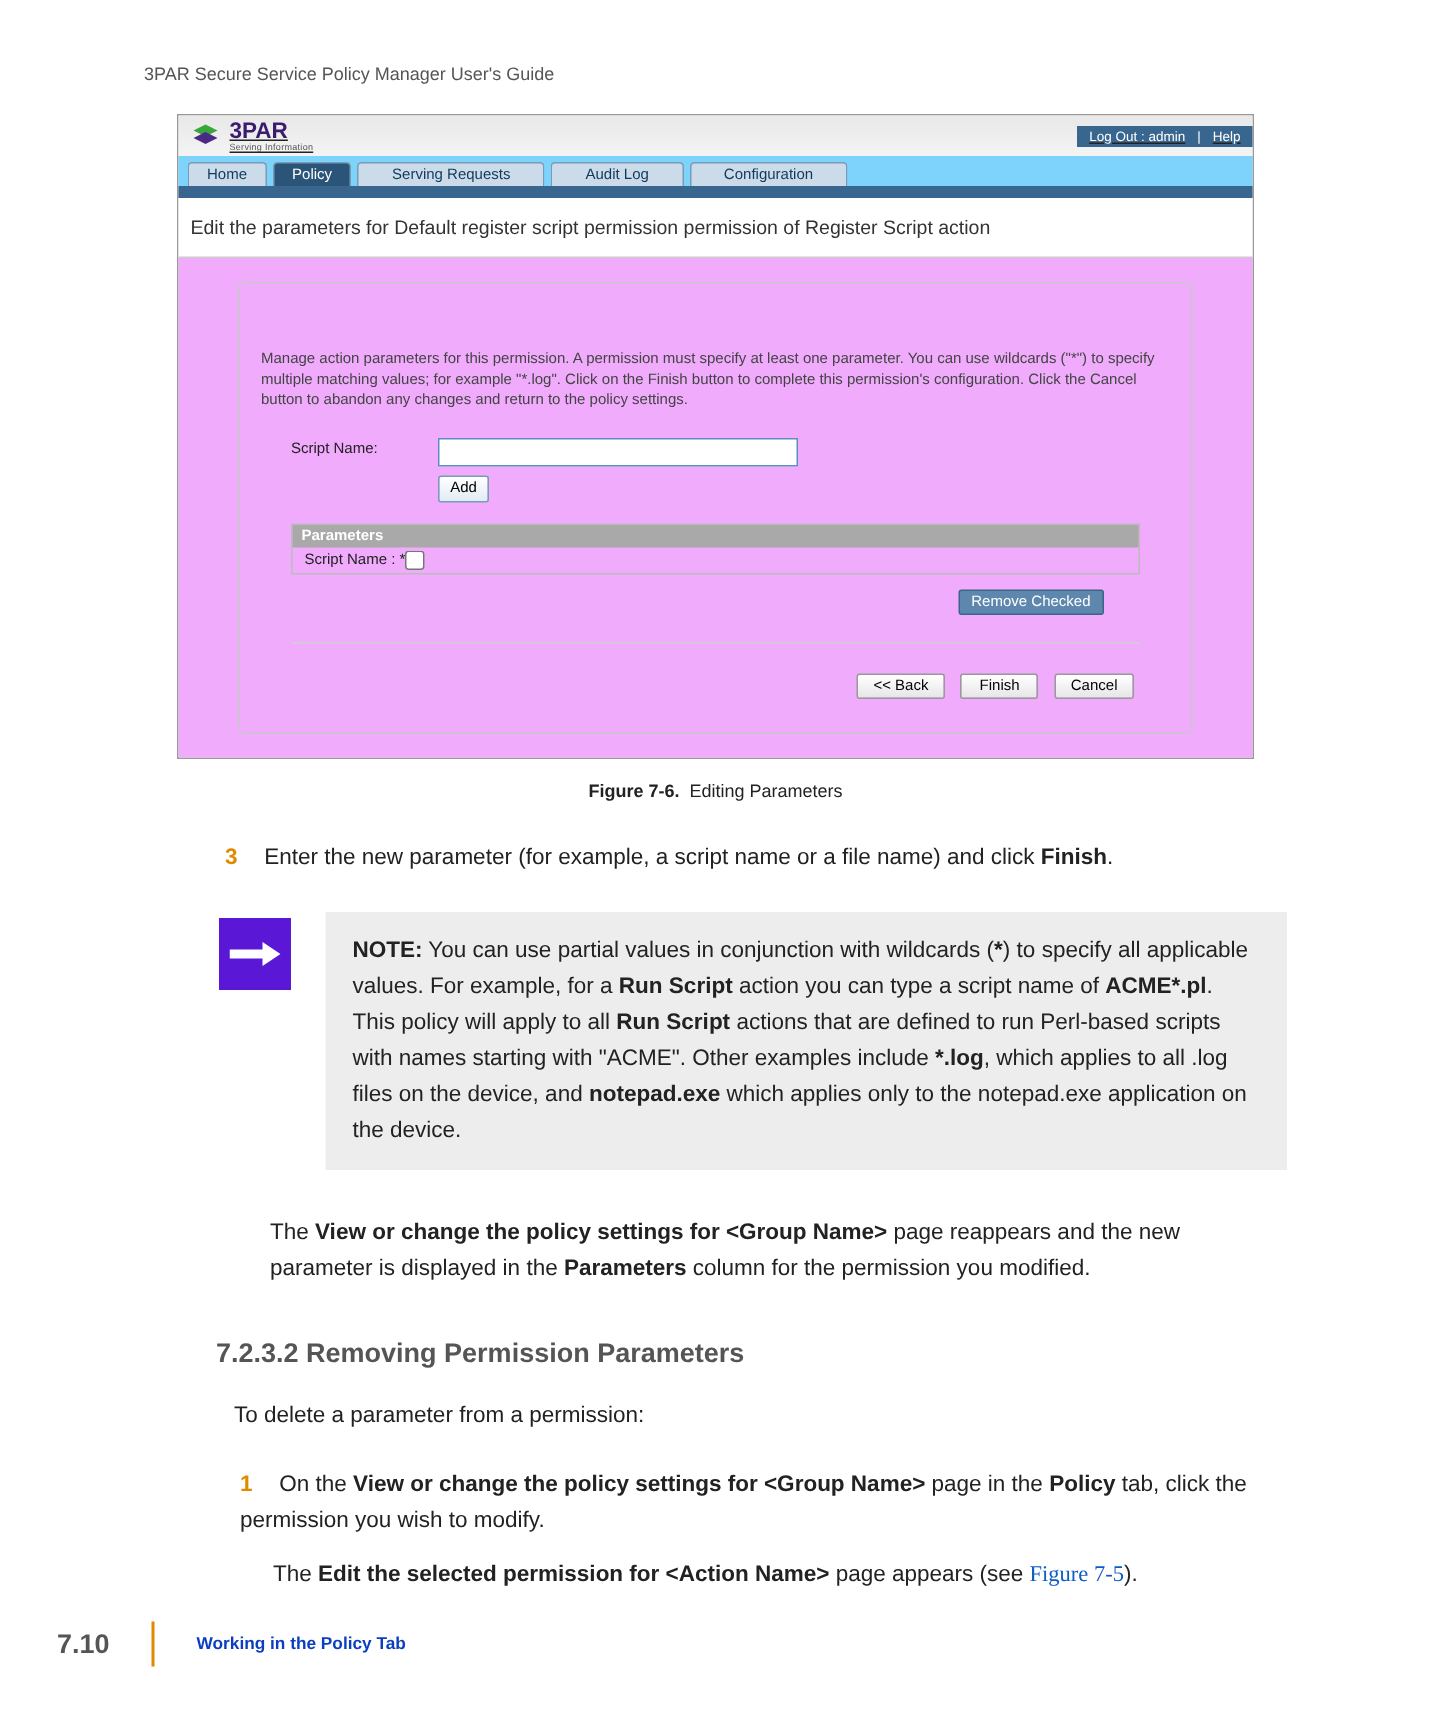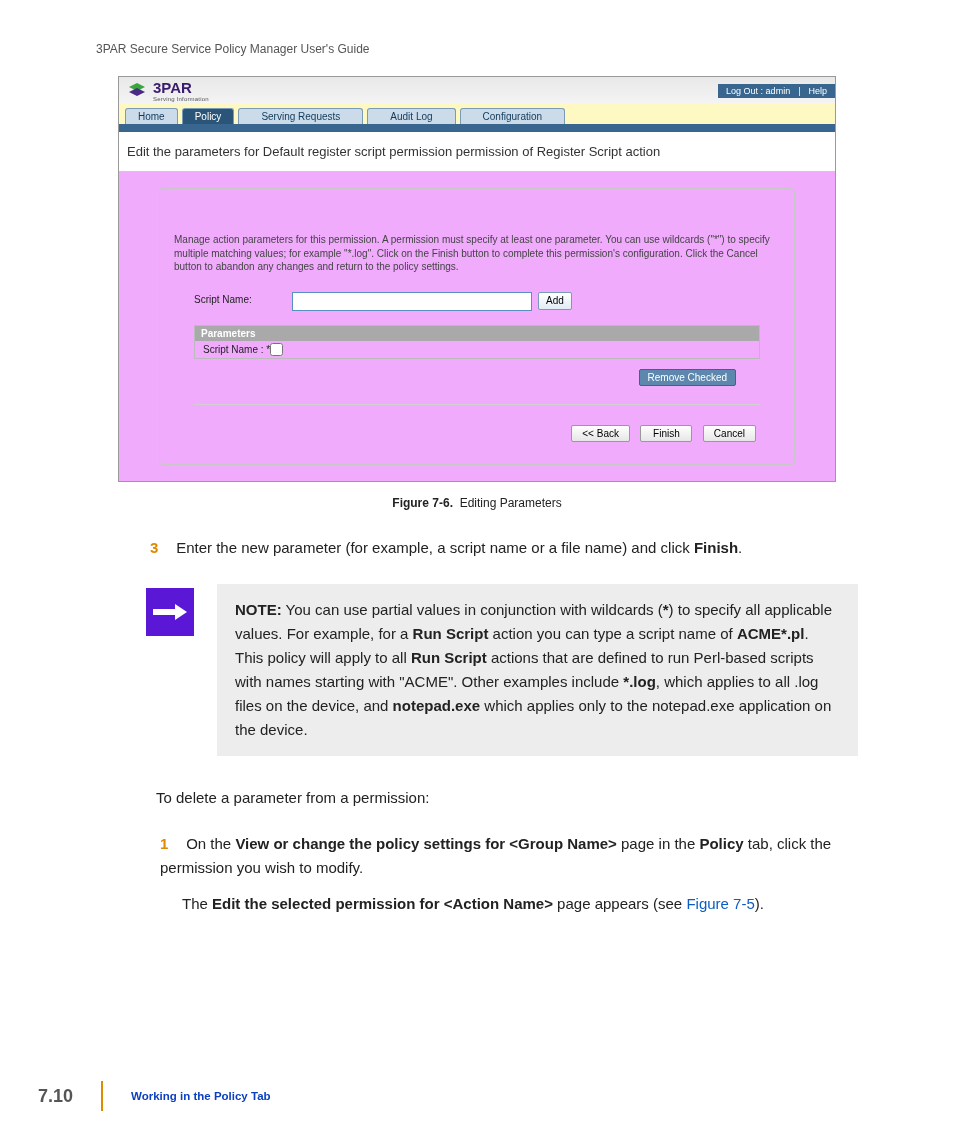--- a/index.html
+++ b/index.html
@@ -25,39 +25,40 @@
     margin: 0 auto;
     width: 718px;
     border: 1px solid #999;
   }
   .app-titlebar {
     height: 27px;
     background: linear-gradient(#e8e8e8, #f4f4f4);
     display:flex;
     align-items:center;
     justify-content:space-between;
+    text-decoration:underline;
   }
   .logo { display:flex; align-items:center; padding-left:6px; gap:4px;}
   .logo-mark {
     width:24px; height:24px; position:relative;
   }
   .logo-mark svg { width:24px; height:24px; }
   .logo-text { font-weight:700; font-size:15px; color:#3a1c6e;}
   .logo-tag {font-size:6px; color:#555; letter-spacing:0.2px;}
   .app-userbar {
     background:#38668e;
     color:#fff;
     font-size:9px;
     padding:2px 8px;
     display:flex;
     gap:8px;
   }
   .app-userbar span { white-space:nowrap; }
   .app-tabbar {
-    background:#fef9c3;
+    background:#7dd3fc;
     display:flex;
     align-items:flex-end;
     padding: 0 0 0 6px;
     height:20px;
   }
   .app-tab {
     background:#cbdbe9;
     font-size:10px;
     color:#103a5c;
     padding:2px 12px;
@@ -95,21 +96,21 @@
     margin-bottom:18px;
   }
   .form-row {
     display:flex;
     align-items:flex-start;
     gap:28px;
     padding-left:20px;
     margin-bottom:14px;
   }
   .form-label { font-size:10px; color:#222; padding-top:2px; width:70px;}
-  .form-controls { display:flex; flex-direction:row; gap:6px;justify-content:center; }
+  .form-controls { display:flex; flex-direction:column; gap:6px;justify-content:center; }
   .text-input {
     width:240px; height:19px;
     border:1px solid #5b8fbf;
     background:#fff;
   }
   .add-btn {
     width:34px; height:18px;
     font-size:10px;
     border:1px solid #7a9bb5;
     background:linear-gradient(#fff,#e1ecf5);
@@ -185,21 +186,21 @@
     font-size:18px;
     color:#555;
     font-weight:700;
     margin:6px 0 16px 48px;
   }
   .intro { margin:0 0 22px 60px; font-size:15px;}
   .ol2 { list-style:none; margin-left:64px; font-size:15px; line-height:1.6;}
   .ol2 .num { color:#e08a00; font-weight:700; display:inline-block; width:22px;}
   .ol2 li { margin-bottom:14px;}
   .ol2 .cont { margin-left:22px; margin-top:12px;}
-  a.figlink { color:#0b5cc4; text-decoration:none;}
+  a.figlink { color:#0b5cc4; text-decoration:none;font-family:Liberation Serif, serif;}
 
   .footer {
     position:absolute;
     bottom:34px;
     left:38px;
     display:flex;
     align-items:center;
     gap:28px;
   }
   .pagenum { font-size:18px; font-weight:700; color:#555;}
@@ -287,21 +288,25 @@
         <svg viewBox="0 0 34 20">
             <rect x="0" y="7" width="24" height="6" fill="#fff"></rect>
             <path d="M22 2 L34 10 L22 18 Z" fill="#fff"></path>
           </svg>
       </div>
       <div class="note-box">
         <b>NOTE:</b><span> You can use partial values in conjunction with wildcards (</span><b>*</b><span>) to specify all applicable values. For example, for a </span><b>Run Script</b><span> action you can type a script name of </span><b>ACME*.pl</b><span>. This policy will apply to all </span><b>Run Script</b><span> actions that are defined to run Perl-based scripts with names starting with "ACME". Other examples include </span><b>*.log</b><span>, which applies to all .log files on the device, and </span><b>notepad.exe</b><span> which applies only to the notepad.exe application on the device.</span>
       </div>
     </div>
 
-
+    <p class="follow-para">
+      <span>The </span><b>View or change the policy settings for &lt;Group Name&gt;</b><span> page reappears and the new parameter is displayed in the </span><b>Parameters</b><span> column for the permission you modified.</span>
+    </p>
+
+    <h3 class="section">7.2.3.2 Removing Permission Parameters</h3>
     <p class="intro">To delete a parameter from a permission:</p>
 
     <ul class="ol2">
       <li>
         <span class="num">1</span>
         <span>On the </span><b>View or change the policy settings for &lt;Group Name&gt;</b><span> page in the </span><b>Policy</b><span> tab, click the permission you wish to modify.</span>
         <div class="cont">
           <span>The </span><b>Edit the selected permission for &lt;Action Name&gt;</b><span> page appears (see </span><a href="#" class="figlink">Figure 7-5</a><span>).</span>
         </div>
       </li>

